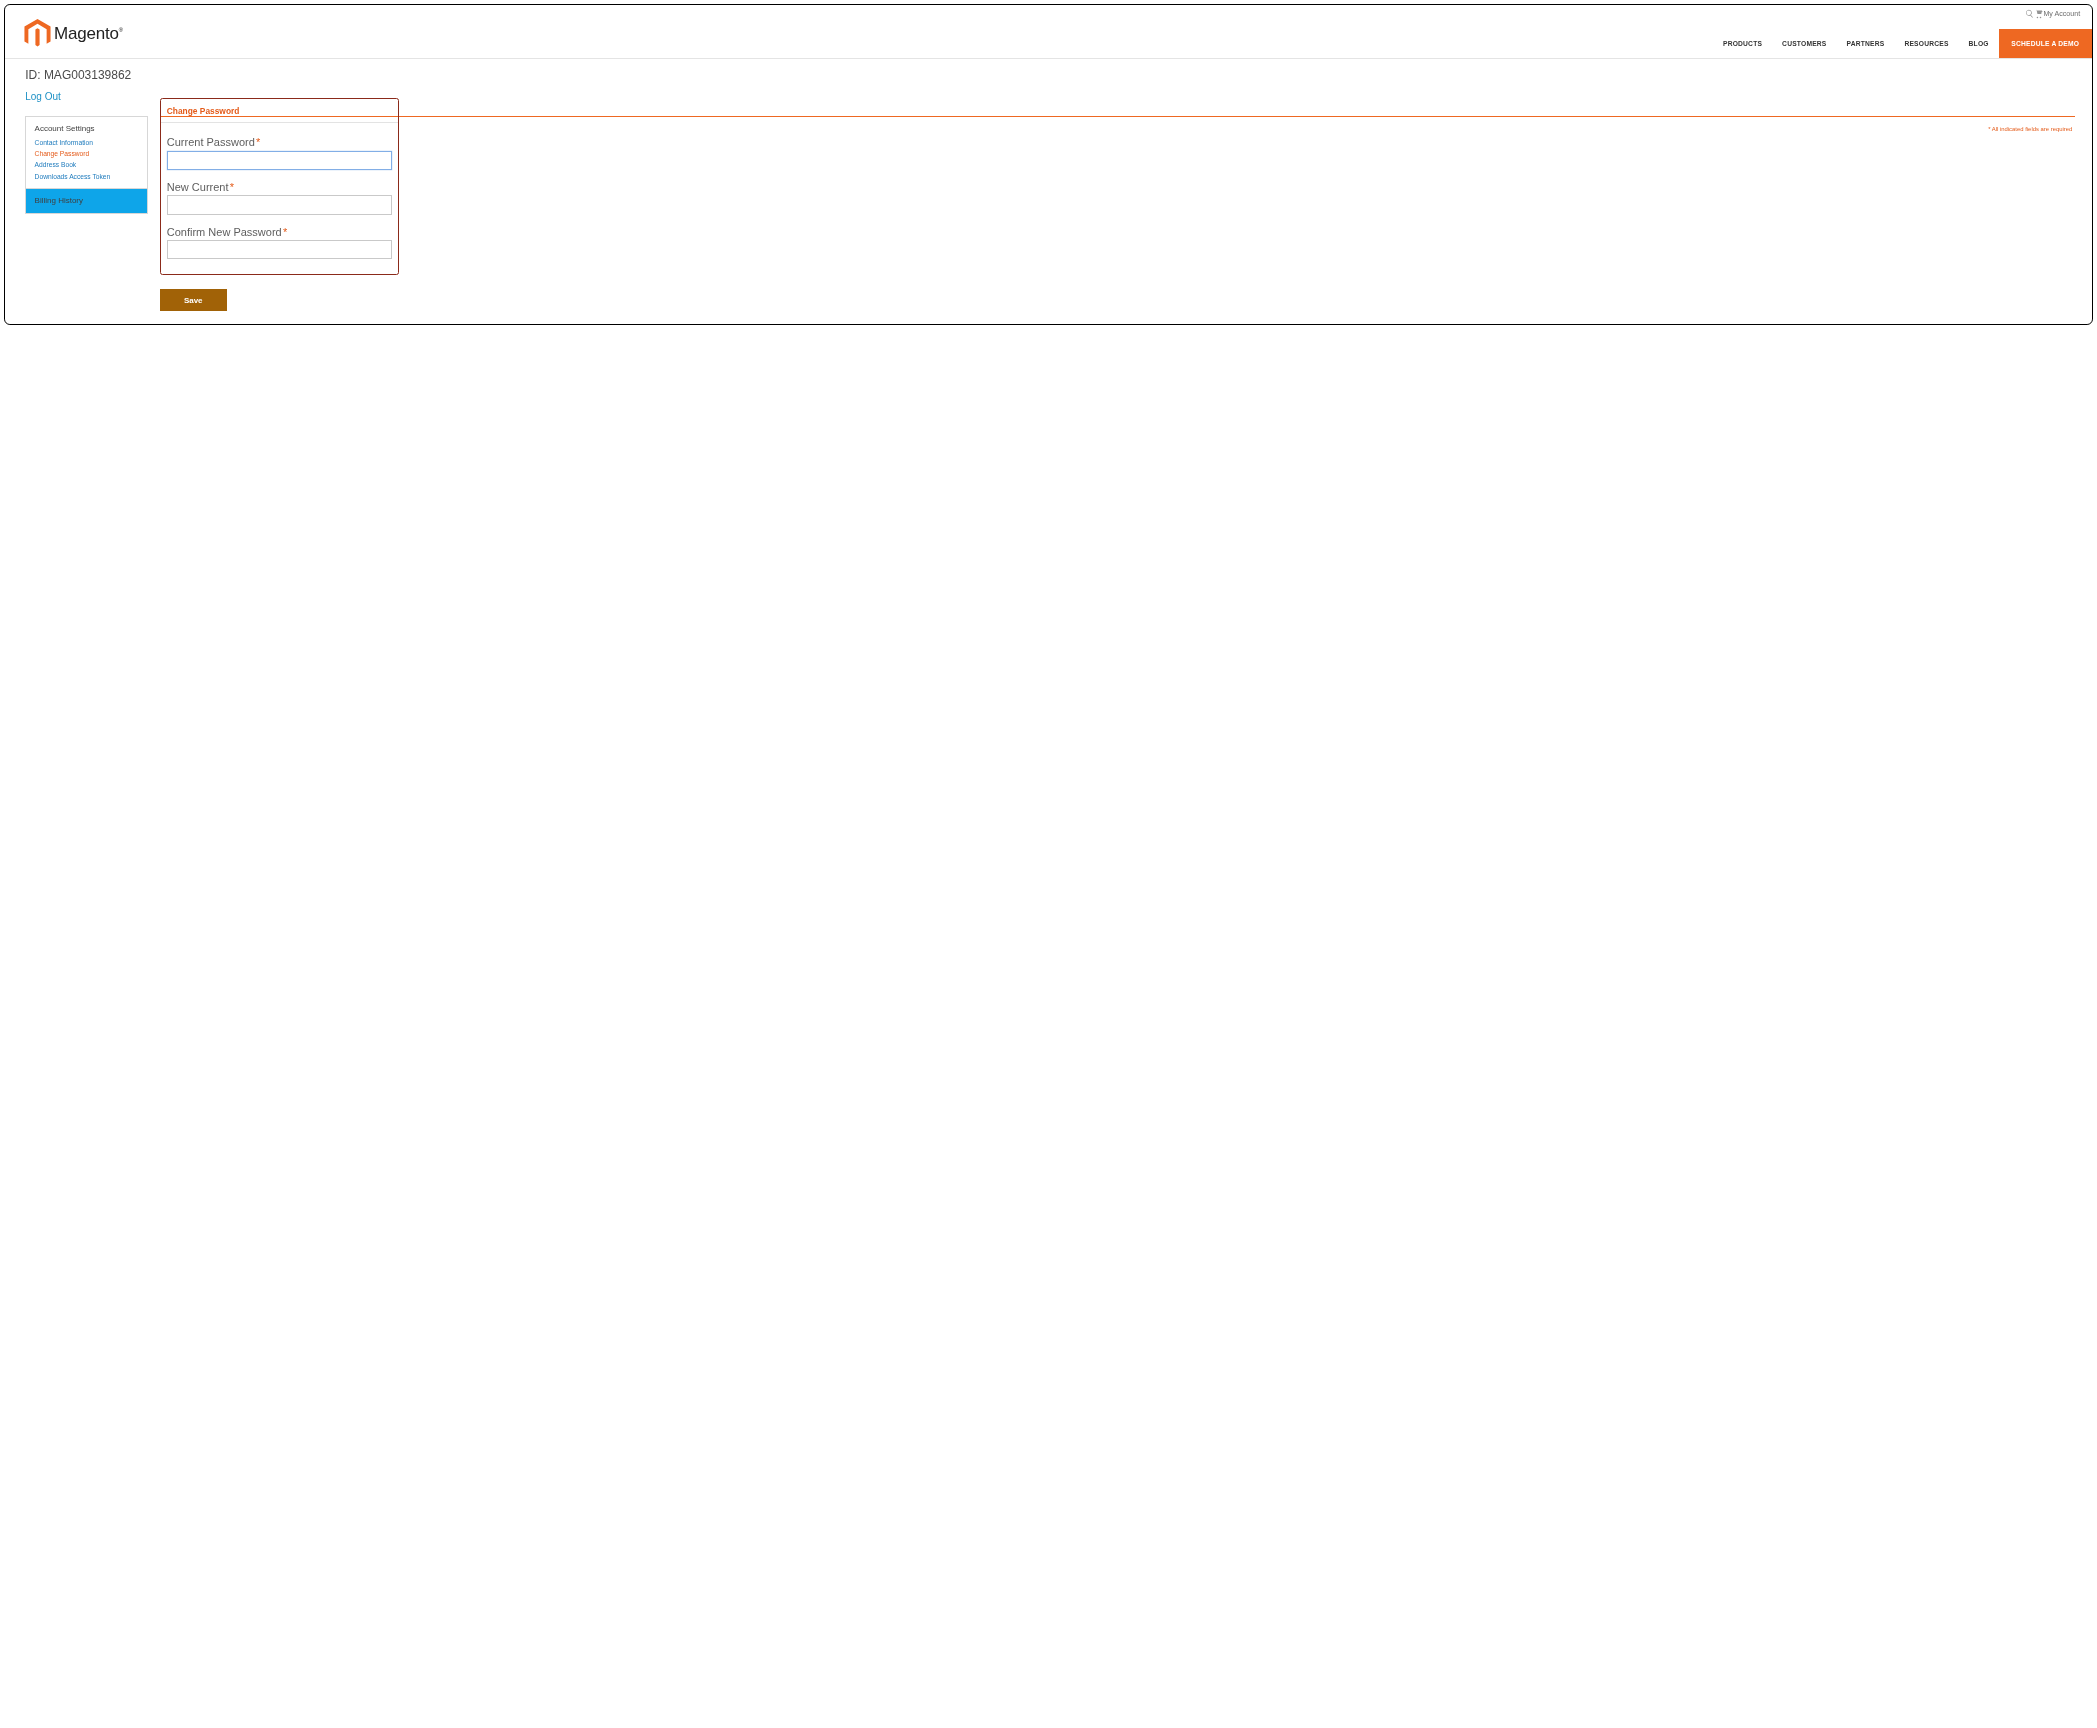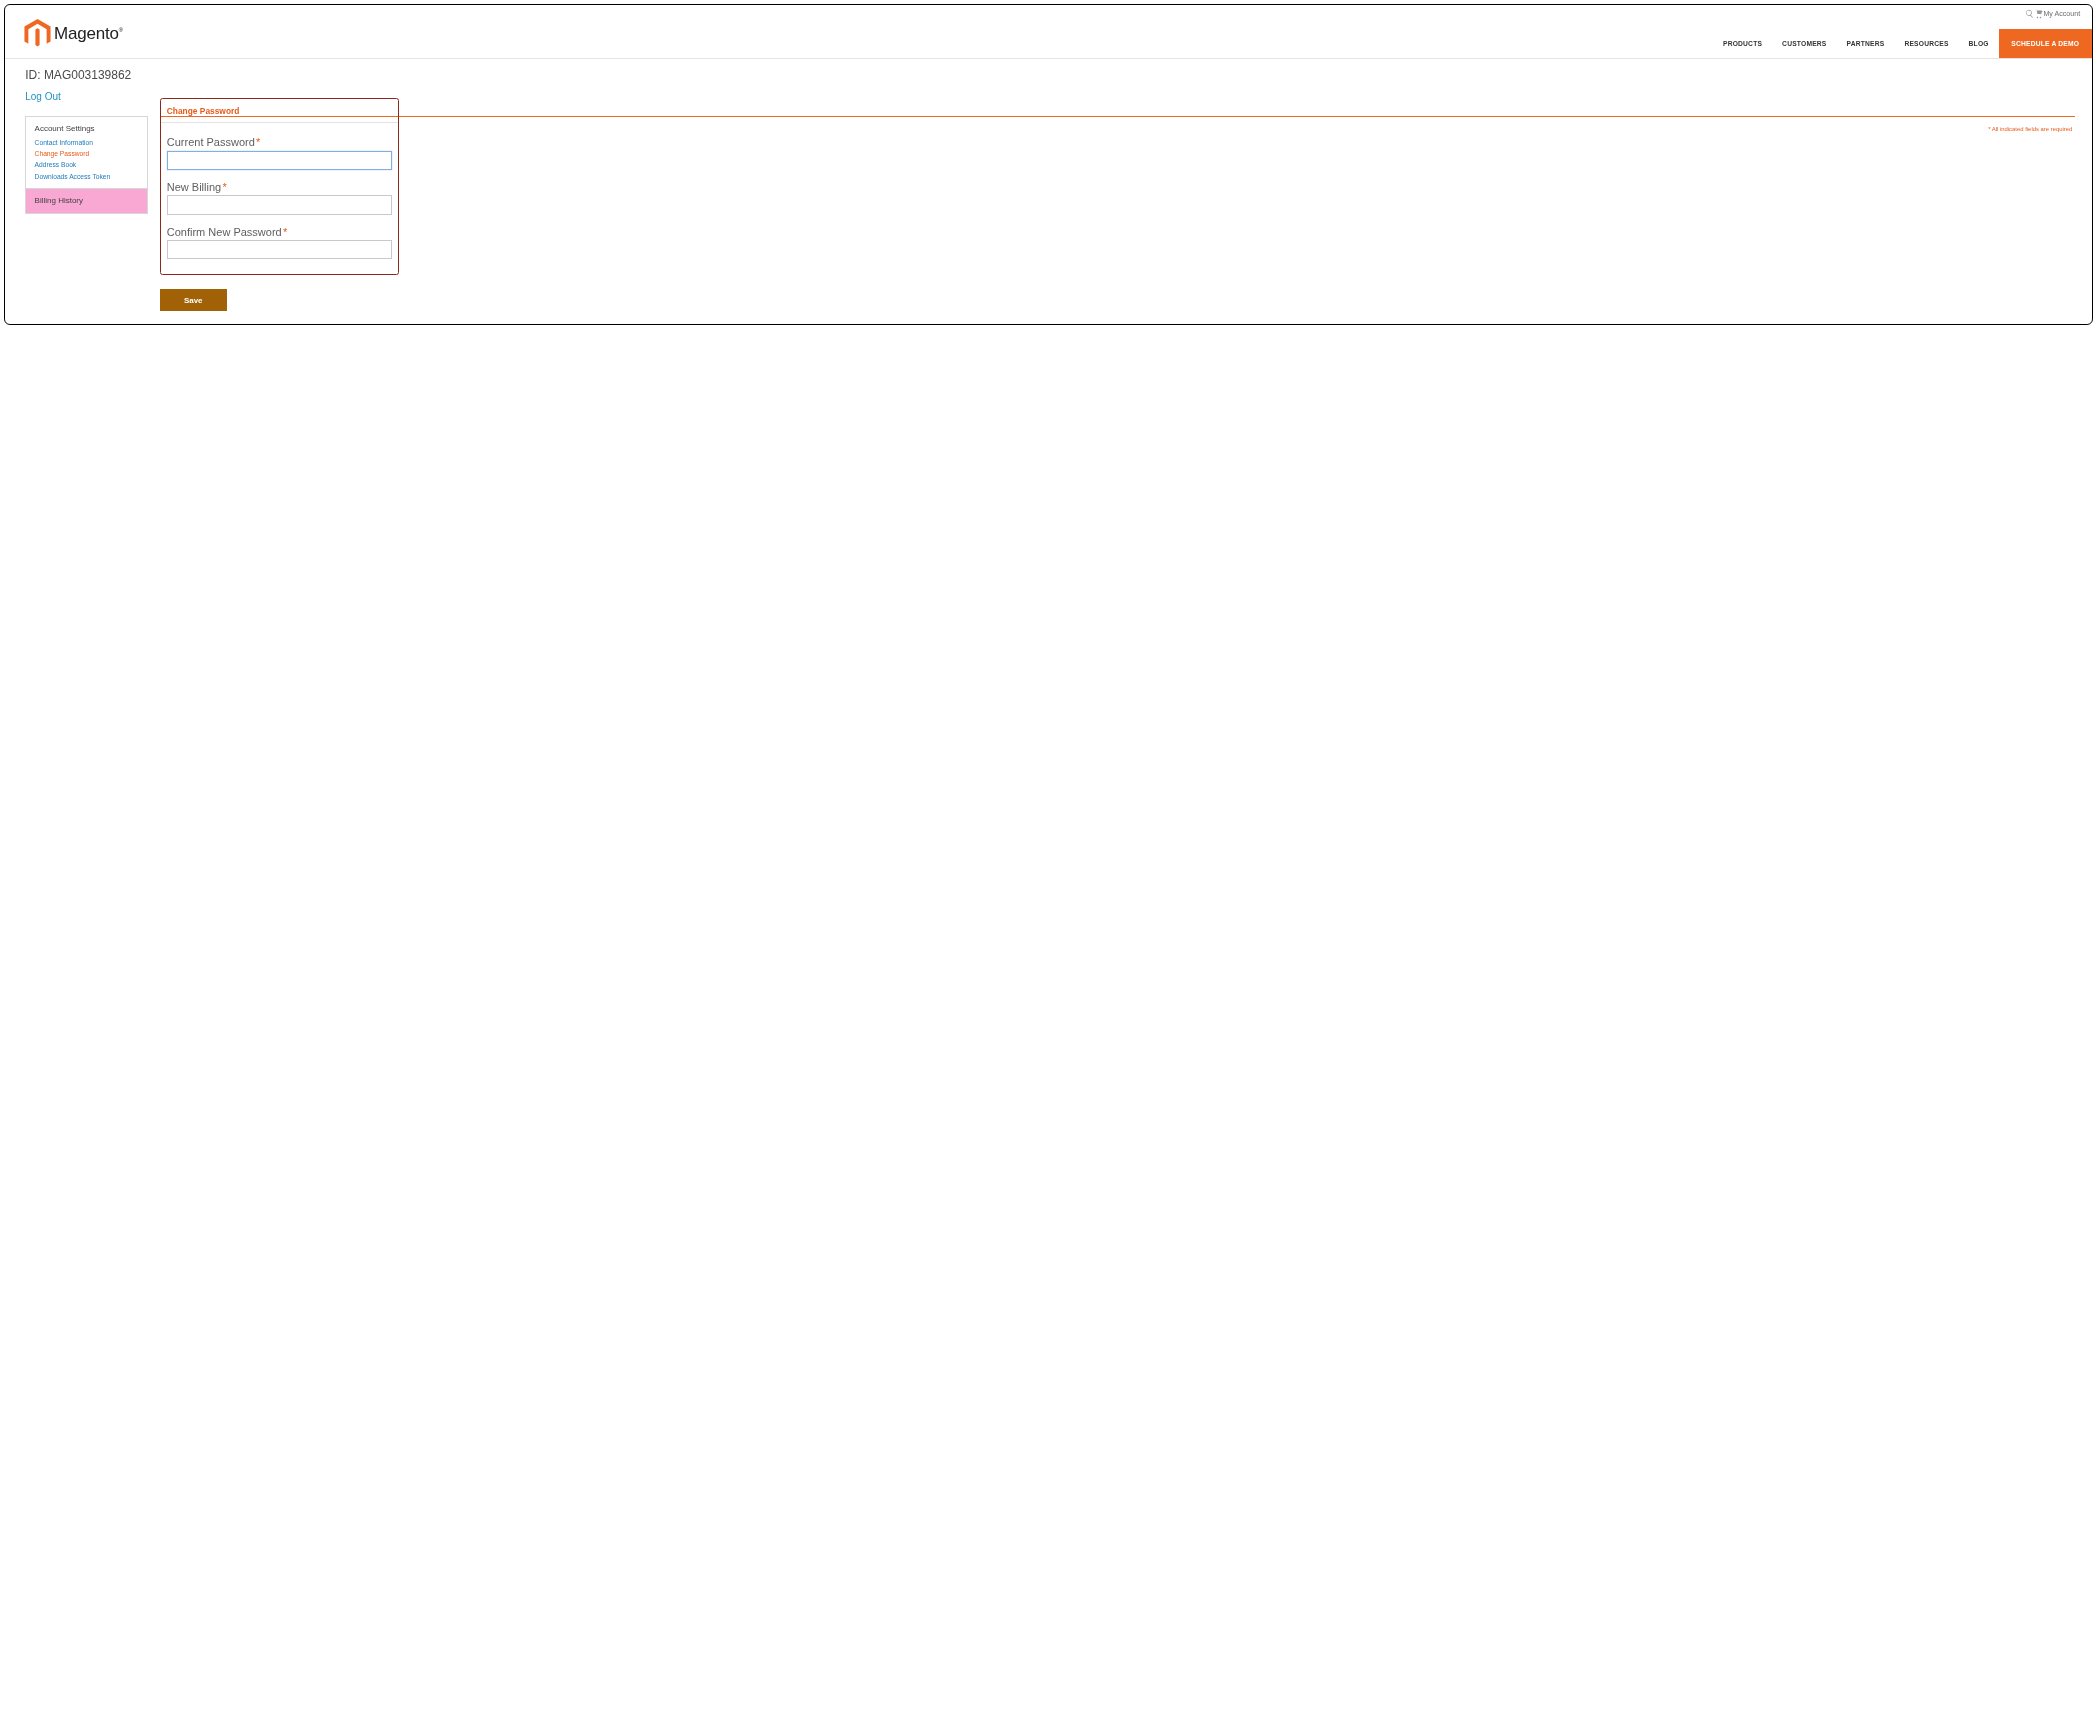--- a/index.html
+++ b/index.html
@@ -65,21 +65,21 @@
   .logout { color:#1e91c5; font-size:10px; cursor:pointer; margin-bottom:14.3px; display:inline-block; }
   .two-col { display:flex; gap:11.7px; align-items:flex-start; }
   .sidebar {
     width: 123px;
     border:0.4px solid #d7d7d7;
     flex-shrink:0;
   }
   .side-section {
     padding: 6.7px 8.4px 8.4px 8.4px;
   }
-  .side-section.billing { background:#f9a8d4; border-top:0.4px solid #d7d7d7; }
+  .side-section.billing { background:#0ea5e9; border-top:0.4px solid #d7d7d7; }
   .side-title { font-size:8px; color:#3f3f3f; margin-bottom:5.9px; }
   .side-links { display:flex; flex-direction:column; gap:4.2px; }
   .side-link { color:#1e7bbd; font-size:6.7px; cursor:pointer; }
   .side-link.active { color:#e45b1a; }
   .m-head {
     display:flex; justify-content:space-between; align-items:flex-start;
     padding: 5px 2.5px 6.7px 2.5px;
     border-bottom:0.4px solid #e3e3e3;
     margin-bottom:11px;
   }
@@ -196,21 +196,21 @@
             </div>
             <div class="form-body">
               <div class="field">
                 <label class="flabel">
                   <span>Current Password</span><span class="req-star">*</span>
                 </label>
                 <input type="password" class="finput active" style="">
               </div>
               <div class="field">
                 <label class="flabel">
-                  <span>New Billing</span><span class="req-star">*</span>
+                  <span>New Current</span><span class="req-star">*</span>
                 </label>
                 <input type="password" class="finput" style="">
               </div>
               <div class="field" style="margin-bottom:0">
                 <label class="flabel">
                   <span>Confirm New Password</span><span class="req-star">*</span>
                 </label>
                 <input type="password" class="finput" style="">
               </div>
             </div>

